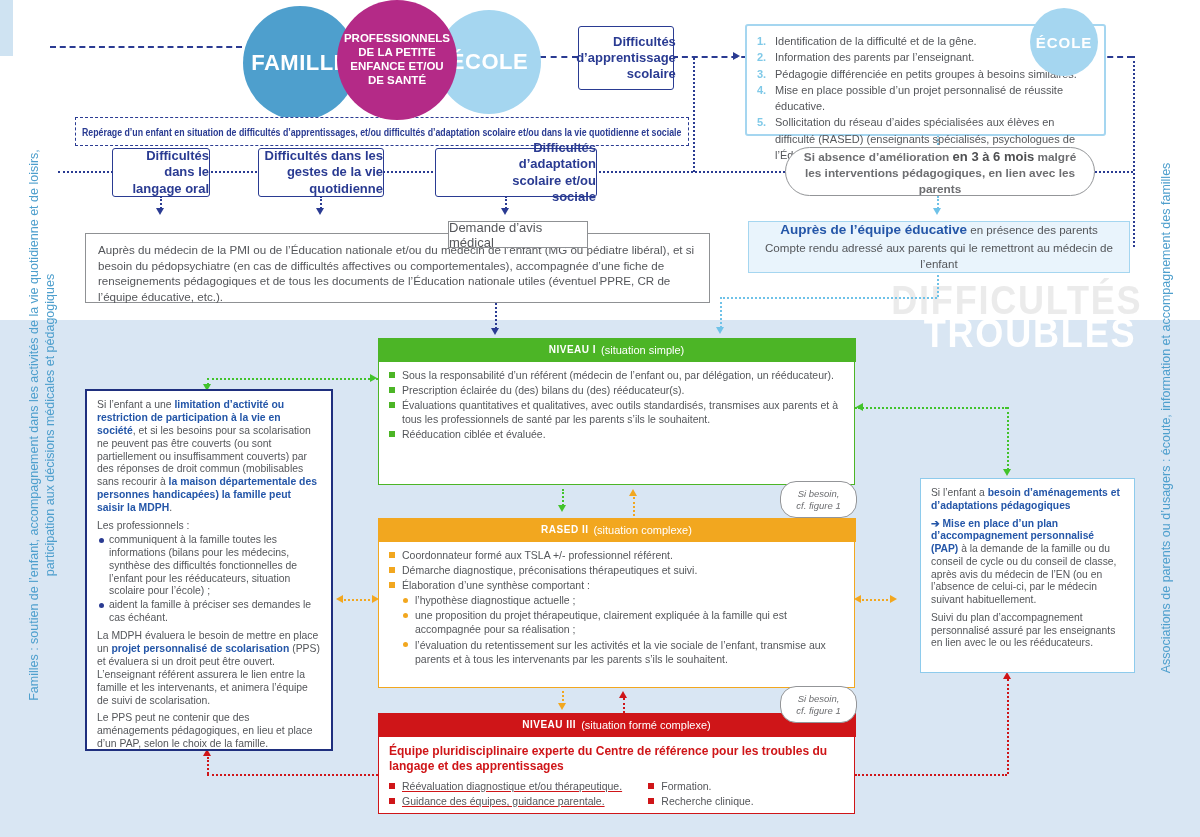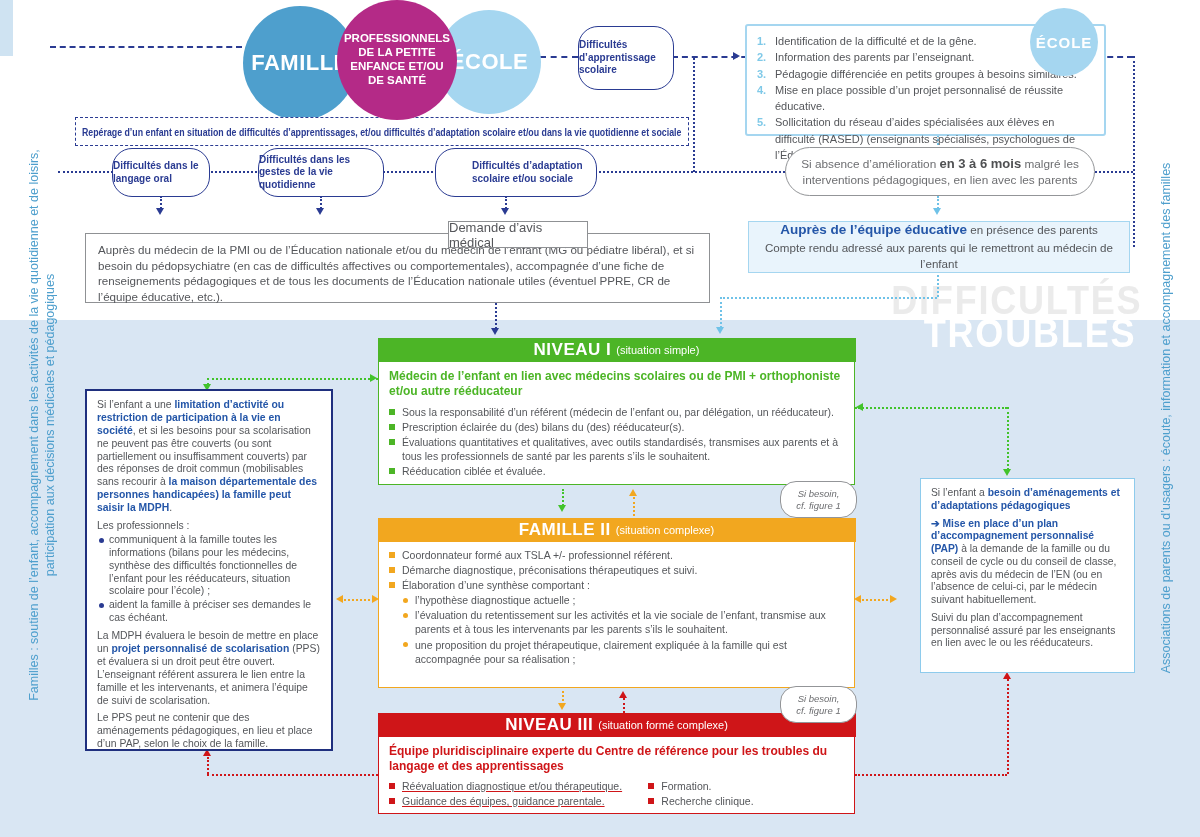--- a/index.html
+++ b/index.html
@@ -13,29 +13,29 @@
   .ah{position:absolute;width:0;height:0;}
   .ah.down{border-left:4px solid transparent;border-right:4px solid transparent;border-top:7px solid currentColor;}
   .ah.up{border-left:4px solid transparent;border-right:4px solid transparent;border-bottom:7px solid currentColor;}
   .ah.left{border-top:4px solid transparent;border-bottom:4px solid transparent;border-right:7px solid currentColor;}
   .ah.right{border-top:4px solid transparent;border-bottom:4px solid transparent;border-left:7px solid currentColor;}
   .c-b{color:#2a3b92}.c-lb{color:#6fc2e8}.c-g{color:#42c32b}.c-o{color:#f2a71f}.c-r{color:#cf1518}
   
   .circle{position:absolute;border-radius:50%;display:flex;align-items:center;justify-content:center;
     color:#fff;font-weight:bold;text-align:center;}
   
-  .bluebox{position:absolute;background:#fff;border:1.5px solid #2a3b92;border-radius:20px;
+  .bluebox{position:absolute;background:#fff;border:1.5px solid #2a3b92;border-radius:3px;
     color:#2a3b92;font-weight:bold;display:flex;align-items:center;justify-content:center;
-    text-align:left;font-size:10px;line-height:1.25;z-index:2;}
+    text-align:right;font-size:13px;line-height:1.25;z-index:2;}
   .graybox{position:absolute;background:#fff;border:1.5px solid #8f9194;z-index:2;}
   .pill{position:absolute;background:#fff;border:1.5px solid #939598;border-radius:26px;z-index:2;
-    display:flex;align-items:center;justify-content:center;text-align:center;}
+    display:flex;justify-content:center;text-align:center;font-weight:bold;}
   .niveau{position:absolute;background:#fff;z-index:2;}
   .niveau .hdr{height:24px;display:flex;align-items:center;justify-content:center;color:#fff;gap:5px;}
-  .niveau .hdr .t1{font-size:17px;font-weight:bold;letter-spacing:.5px;}
+  .niveau .hdr .t1{font-size:10px;font-weight:bold;letter-spacing:.5px;}
   .niveau .hdr .t2{font-size:11px;}
   .niveau .bdy{padding:5px 10px 4px 10px;font-size:10.5px;line-height:1.35;color:#54565a;}
   .niveau .lead{font-weight:bold;font-size:12px;line-height:1.3;margin:2px 0 5px 0;}
   ul.blts{list-style:none;margin:0;padding:0;}
   ul.blts li{position:relative;padding-left:13px;margin:1px 0;}
   ul.blts li::before{content:"";position:absolute;left:0;top:4px;width:6px;height:6px;background:currentColor;}
   ul.blts li .txt{color:#54565a;}
   ul.subs{list-style:none;margin:0 0 0 14px;padding:0;}
   ul.subs li{position:relative;padding-left:12px;margin:1px 0;}
   ul.subs li::before{content:"";position:absolute;left:0;top:4.5px;width:5px;height:5px;border-radius:50%;background:currentColor;}
@@ -188,50 +188,49 @@
     </div>
     <div>Compte rendu adressé aux parents qui le remettront au médecin de l’enfant</div>
   </div>
 
   <div class="niveau" style="left:378px;top:338px;width:477px;height:147px;border:1.5px solid #4cb526;box-sizing:border-box;">
     <div class="hdr" style="background:#4cb526;margin:-1.5px -1.5px 0 -1.5px;">
       <span class="t1">NIVEAU I</span>
       <span class="t2">(situation simple)</span>
     </div>
     <div class="bdy">
-      <div class="lead" style="color:#4cb526;">Médecin de l’enfant en lien avec médecins scolaires ou de PMI + orthophoniste et/ou autre rééducateur</div>
       <ul class="blts" style="color:#4cb526;">
         <li><span class="txt">Sous la responsabilité d’un référent (médecin de l’enfant ou, par délégation, un rééducateur).</span></li>
         <li><span class="txt">Prescription éclairée du (des) bilans du (des) rééducateur(s).</span></li>
         <li><span class="txt">Évaluations quantitatives et qualitatives, avec outils standardisés, transmises aux parents et à tous les professionnels de santé par les parents s’ils le souhaitent.</span></li>
         <li><span class="txt">Rééducation ciblée et évaluée.</span></li>
       </ul>
     </div>
   </div>
 
   <div class="besoin" style="left:780px;top:481px;width:75px;height:35px;">
     <span>Si besoin,</span>
     <span>cf. figure 1</span>
   </div>
 
   <div class="niveau" style="left:378px;top:518px;width:477px;height:170px;border:1.5px solid #f2a71f;box-sizing:border-box;">
     <div class="hdr" style="background:#f2a71f;margin:-1.5px -1.5px 0 -1.5px;">
-      <span class="t1">FAMILLE II</span>
+      <span class="t1">RASED II</span>
       <span class="t2">(situation complexe)</span>
     </div>
     <div class="bdy">
       <ul class="blts" style="color:#f2a71f;">
         <li><span class="txt">Coordonnateur formé aux TSLA +/- professionnel référent.</span></li>
         <li><span class="txt">Démarche diagnostique, préconisations thérapeutiques et suivi.</span></li>
         <li><span class="txt">Élaboration d’une synthèse comportant :</span></li>
       </ul>
       <ul class="subs" style="color:#f2a71f;">
         <li><span class="txt" style="color:#54565a;">l’hypothèse diagnostique actuelle ;</span></li>
+        <li><span class="txt" style="color:#54565a;">une proposition du projet thérapeutique, clairement expliquée à la famille qui est accompagnée pour sa réalisation ;</span></li>
         <li><span class="txt" style="color:#54565a;">l’évaluation du retentissement sur les activités et la vie sociale de l’enfant, transmise aux parents et à tous les intervenants par les parents s’ils le souhaitent.</span></li>
-        <li><span class="txt" style="color:#54565a;">une proposition du projet thérapeutique, clairement expliquée à la famille qui est accompagnée pour sa réalisation ;</span></li>
       </ul>
     </div>
   </div>
 
   <div class="besoin" style="left:780px;top:686px;width:75px;height:35px;">
     <span>Si besoin,</span>
     <span>cf. figure 1</span>
   </div>
 
   <div class="niveau" style="left:378px;top:713px;width:477px;height:101px;border:1.5px solid #cf1518;box-sizing:border-box;">

